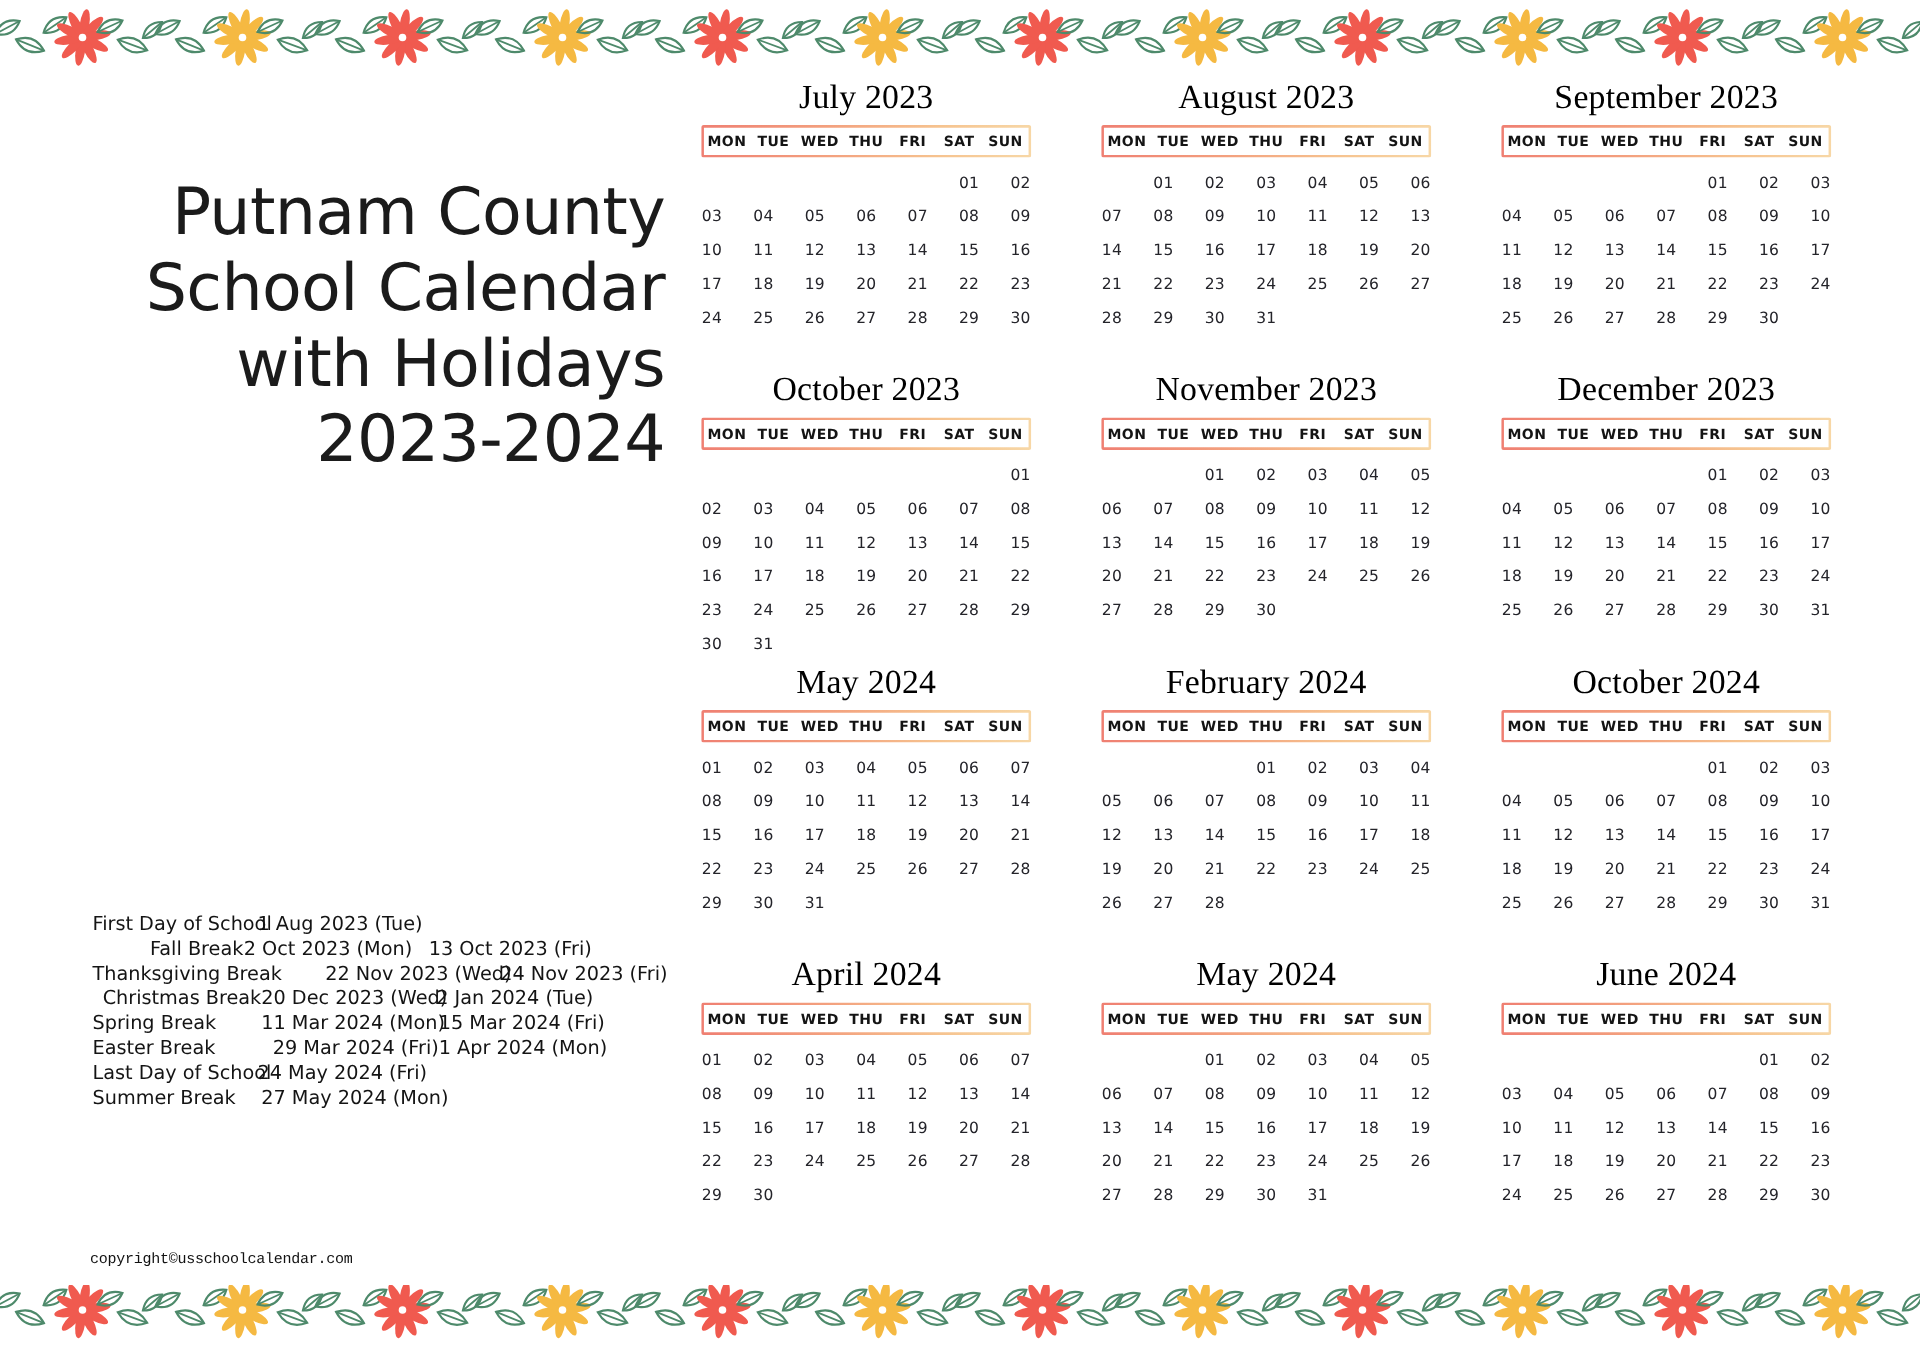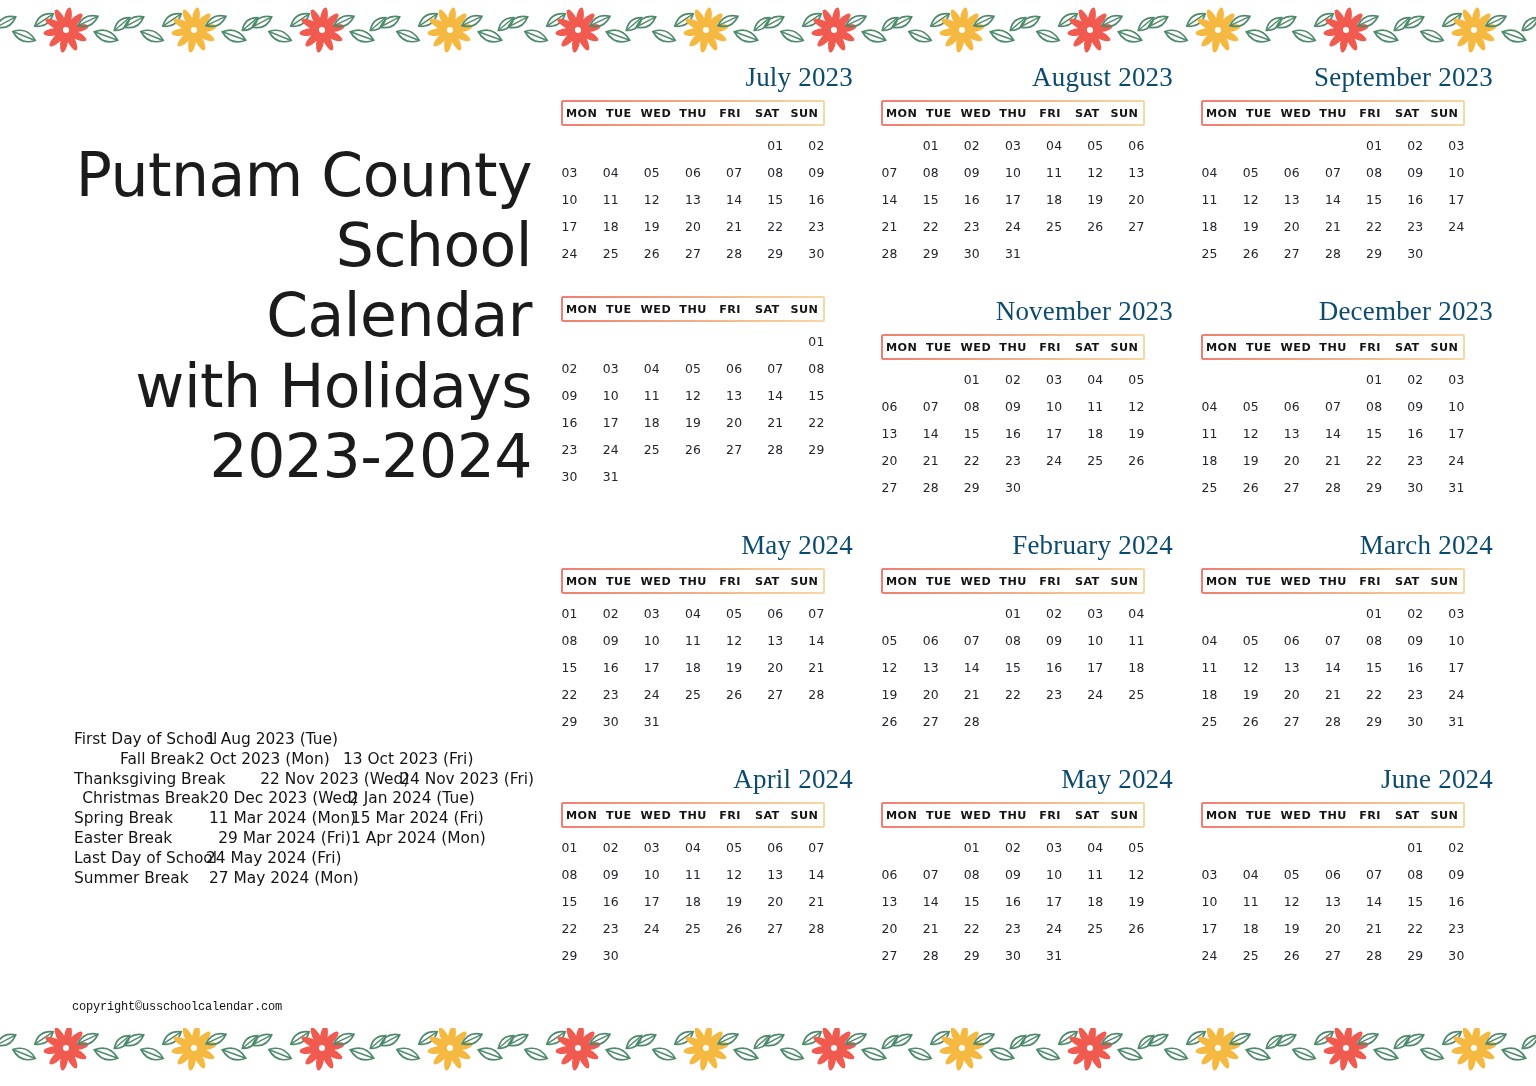--- a/index.html
+++ b/index.html
@@ -28,21 +28,21 @@
   .floral-band svg { display: block; }
 
   
   #left-col {
     position: absolute;
     left: 62px; top: 140px;
     width: 470px;
   }
   #page-title {
     font-family: "DejaVu Sans", sans-serif;
-    font-size: 60px;
+    font-size: 52px;
     line-height: 1.17;
     font-weight: 400;
     color: #1b1b1b;
     text-align: right;
     letter-spacing: -0.5px;
     white-space: pre-line;
   }
 
   #holiday-list {
     position: absolute;
@@ -94,25 +94,25 @@
     display: grid;
     grid-template-columns: repeat(3, 320px);
     grid-auto-rows: 234px;
     column-gap: 0px;
   }
   .month {
     position: relative;
     width: 320px;
   }
   .month-title {
-    text-align: right;
+    text-align: center;
     font-family: "Liberation Serif", serif;
     font-size: 27px;
     font-weight: 400;
-    color: #0c4a6e;
+    color: #000000;
     margin: 0 0 7px 0;
     letter-spacing: 0.2px;
   }
   .weekday-head {
     margin: 0 auto;
     width: 264px;
     height: 26px;
     border: 2px solid transparent;
     border-radius: 2px;
     background:
@@ -792,20 +792,21 @@
           <div class="d">24</div>
           <div class="d">25</div>
           <div class="d">26</div>
           <div class="d">27</div>
           <div class="d">28</div>
           <div class="d">29</div>
           <div class="d">30</div>
         </div>
       </div>
       <div class="month">
+        <div class="month-title">October 2023</div>
         <div class="weekday-head">
           <div class="wd">MON</div>
           <div class="wd">TUE</div>
           <div class="wd">WED</div>
           <div class="wd">THU</div>
           <div class="wd">FRI</div>
           <div class="wd">SAT</div>
           <div class="wd">SUN</div>
         </div>
         <div class="days">
@@ -1027,21 +1028,21 @@
           <div class="d">22</div>
           <div class="d">23</div>
           <div class="d">24</div>
           <div class="d">25</div>
           <div class="d">26</div>
           <div class="d">27</div>
           <div class="d">28</div>
         </div>
       </div>
       <div class="month">
-        <div class="month-title">March 2024</div>
+        <div class="month-title">October 2024</div>
         <div class="weekday-head">
           <div class="wd">MON</div>
           <div class="wd">TUE</div>
           <div class="wd">WED</div>
           <div class="wd">THU</div>
           <div class="wd">FRI</div>
           <div class="wd">SAT</div>
           <div class="wd">SUN</div>
         </div>
         <div class="days">

